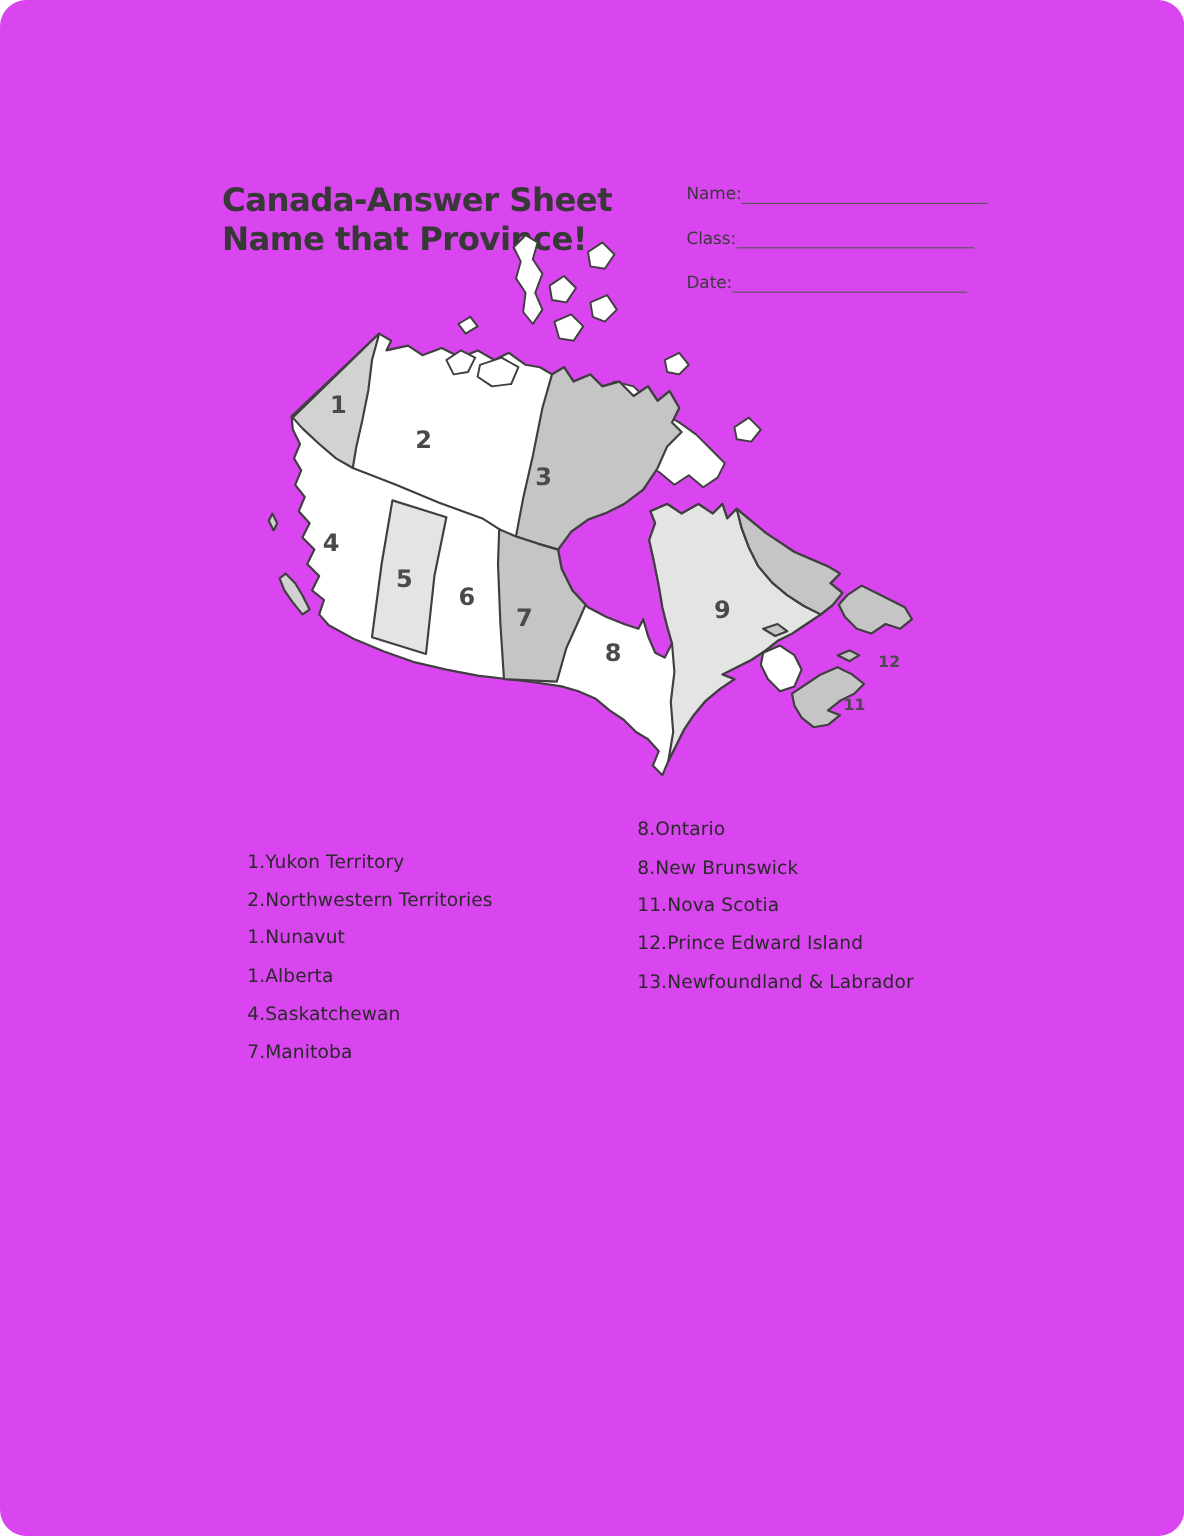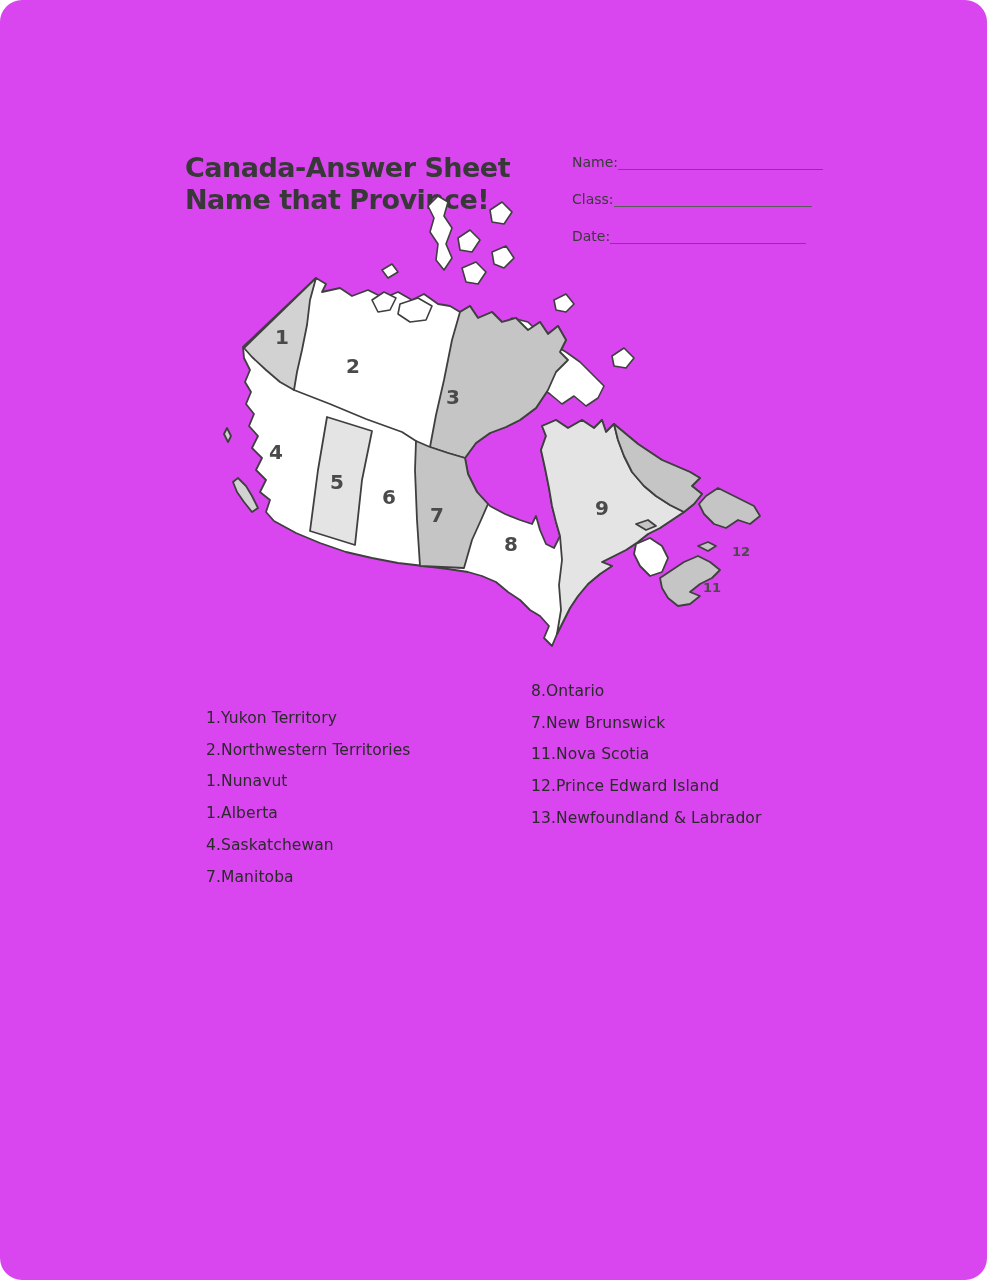--- a/index.html
+++ b/index.html
@@ -146,19 +146,19 @@
     <div class="answer-item">1.Yukon Territory</div>
     <div class="answer-item">2.Northwestern Territories</div>
     <div class="answer-item">1.Nunavut</div>
     <div class="answer-item">1.Alberta</div>
     <div class="answer-item">4.Saskatchewan</div>
     <div class="answer-item">7.Manitoba</div>
   </div>
 
   <div class="answers-right">
     <div class="answer-item">8.Ontario</div>
-    <div class="answer-item">7.New Brunswick</div>
+    <div class="answer-item">8.New Brunswick</div>
     <div class="answer-item">11.Nova Scotia</div>
     <div class="answer-item">12.Prince Edward Island</div>
     <div class="answer-item">13.Newfoundland &amp; Labrador</div>
   </div>
 
 </div>
 
 </body></html>

